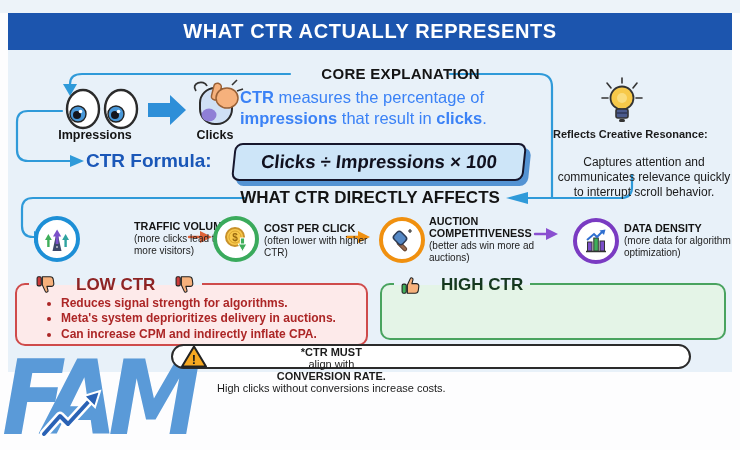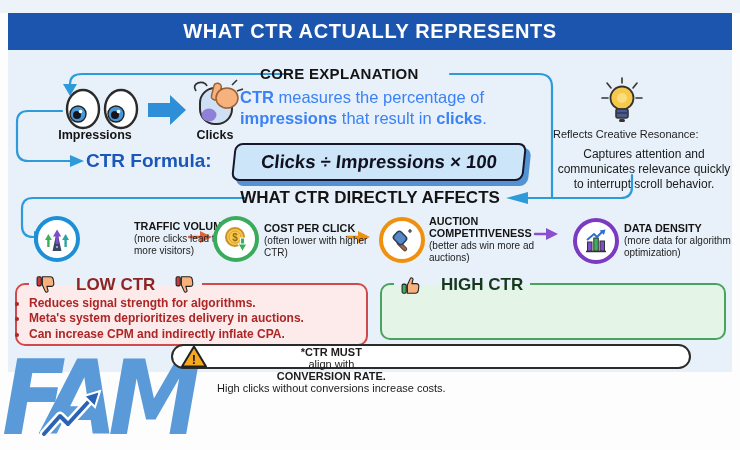--- a/index.html
+++ b/index.html
@@ -11,54 +11,54 @@
   .top-strip { position:absolute; left:0; top:0; width:740px; height:13px; background:#edf3f9; }
   .header-bar {
     position:absolute; left:8px; top:13px; width:724px; height:37px;
     background:#1c55ae; display:flex; align-items:center; justify-content:center;
   }
   .header-bar .title { color:#ffffff; font-size:20px; font-weight:800; letter-spacing:.6px; }
   .canvas { position:absolute; left:8px; top:50px; width:724px; height:322px; background:#e8f1f9; }
   .overlay { position:absolute; left:0; top:0; width:740px; height:450px; pointer-events:none; z-index:3; }
   .abs { position:absolute; z-index:4; }
 
-  .core-title { left:260px; top:65px; width:220px; text-align:left;
+  .core-title { left:260px; top:65px; width:220px; text-align:right;
     font-size:15px; font-weight:800; color:#141414; letter-spacing:.3px; }
   .img-label { font-size:12.5px; font-weight:700; color:#141414; text-align:center; }
   .explanation { left:240px; top:87px; width:305px; font-size:16.5px; line-height:1.3; color:#3b82f6; }
   .explanation b { font-weight:800; }
   .formula-label { left:86px; top:150px; font-size:19px; font-weight:700; color:#1a57b8; }
   .formula-box {
     left:233px; top:143px; width:292px; height:38px;
     background:#cde5f8; border:2.5px solid #16162c; border-radius:8px;
     box-shadow:5px 5px 0 rgba(58,130,205,.85);
     transform:skewX(-6deg); display:flex; align-items:center; justify-content:center;
   }
   .formula-box span { font-size:18.5px; font-weight:800; color:#10101e; }
   .resonance { left:553px; top:128px; width:182px; color:#1b1b1b; }
-  .resonance .r-title { font-size:11px; font-weight:400; margin-bottom:7px; }
+  .resonance .r-title { font-size:11px; font-weight:700; margin-bottom:15px; }
   .resonance .r-line { font-size:12px; line-height:1.24;text-align:center; }
 
   .affects-title { left:235px; top:188px; width:270px; text-align:center;
     font-size:17px; font-weight:800; color:#141414; }
   .circle { width:46px; height:46px; border-radius:50%; background:#ffffff;
     display:flex; align-items:center; justify-content:center; }
   .affect-text .a-title { font-size:10.8px; font-weight:800; color:#141414; line-height:1.12; }
   .affect-text .a-desc { font-size:10px; color:#222; line-height:1.16; margin-top:1px; }
 
   .impact-box { border-radius:10px; z-index:4; position:absolute; }
   .impact-box .box-title {
     position:absolute; top:-11px; left:12px; height:22px; padding:0 7px;
     display:flex; align-items:center; gap:20px; font-size:17px; font-weight:800;
   }
   .low-box { left:15px; top:283px; width:353px; height:63px; background:#fdeaea; border:2px solid #cf4b4b; }
   .low-box .box-title { background:linear-gradient(to bottom,#e8f1f9 0 11px,#fdeaea 11px 22px); color:#8e2424; }
   .high-box { left:380px; top:283px; width:346px; height:57px; background:#e4f4e7; border:2px solid #49a35f; }
   .high-box .box-title { background:linear-gradient(to bottom,#e8f1f9 0 11px,#e4f4e7 11px 22px); color:#15381f; }
-  .impact-box ul { margin:11px 0 0 0; padding-left:12px; }
+  .impact-box ul { margin:11px 0 0 0; padding-left:44px; }
   .impact-box li { font-size:12px; font-weight:600; line-height:1.28; }
   .low-box li { color:#ac2626; }
   .high-box li { color:#2f8c42; }
 
   .warning-pill {
     position:absolute; left:171px; top:344px; width:520px; height:25px; z-index:10;
     background:#ffffff; border:2px solid #2b2b2b; border-radius:14px;
   }
   .warning-pill .w-text {
     position:absolute; left:44px; top:0; height:21px; display:flex; align-items:center;

